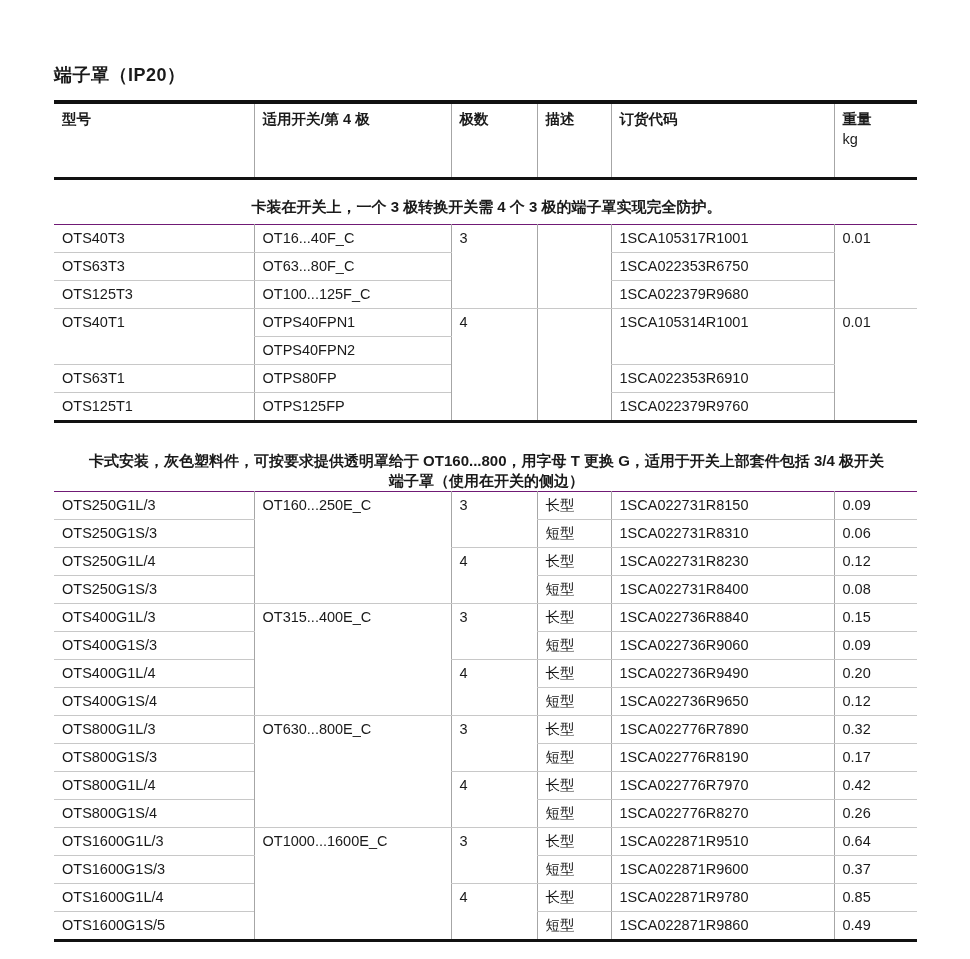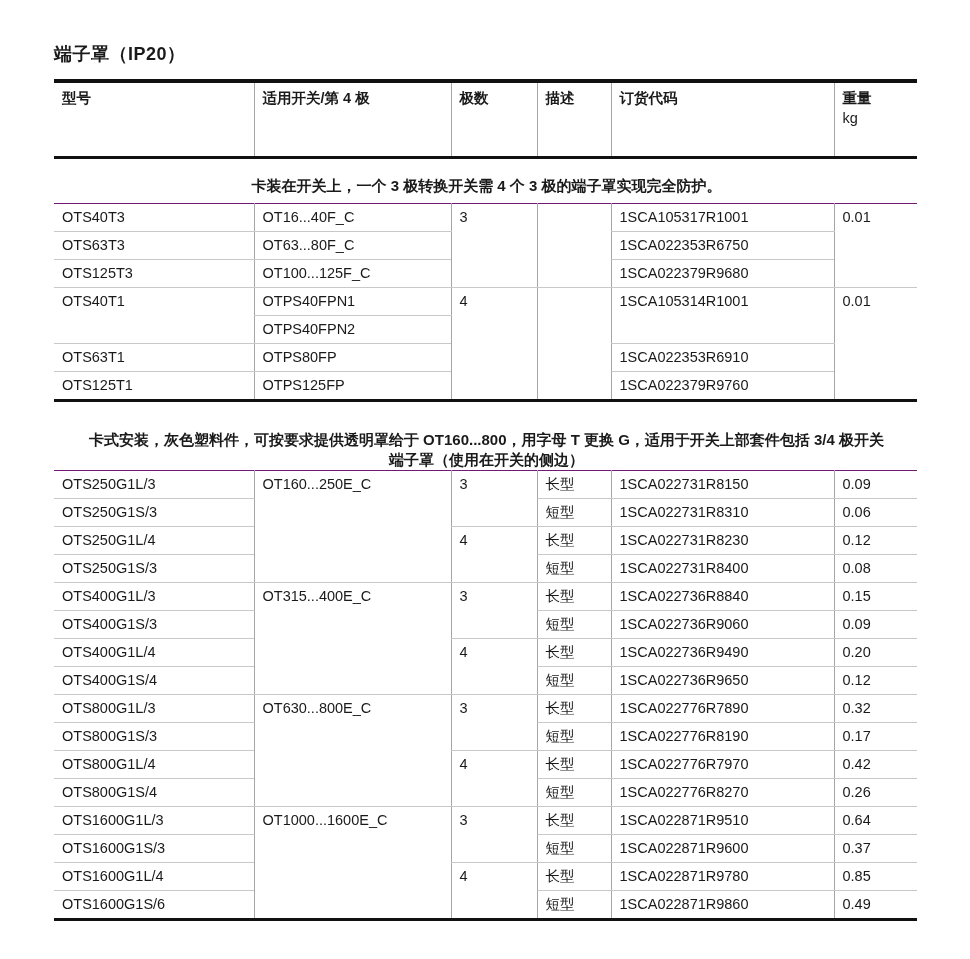--- a/index.html
+++ b/index.html
@@ -6,21 +6,21 @@
     margin: 0;
     background: #ffffff;
     font-family: "Liberation Sans", "DejaVu Sans", sans-serif;
     color: #1a1a1a;
   }
   .page {
     position: relative;
     width: 970px;
     height: 959px;
     box-sizing: border-box;
-    padding: 42px 0 0 54px;
+    padding: 63px 0 0 54px;
     background: #ffffff;
     overflow: hidden;
   }
   .content { width: 863px; }
   .title {
     font-size: 18px;
     font-weight: bold;
     margin: 0 0 13px 0;
     letter-spacing: 0.5px;
   }
@@ -278,21 +278,21 @@
         <td>0.37</td>
       </tr>
       <tr>
         <td class="c1">OTS1600G1L/4</td>
         <td rowspan="2">4</td>
         <td>长型</td>
         <td>1SCA022871R9780</td>
         <td>0.85</td>
       </tr>
       <tr>
-        <td class="c1">OTS1600G1S/6</td>
+        <td class="c1">OTS1600G1S/5</td>
         <td>短型</td>
         <td>1SCA022871R9860</td>
         <td>0.49</td>
       </tr>
     </tbody>
       </table>
 
   </div>
 </div>
 

